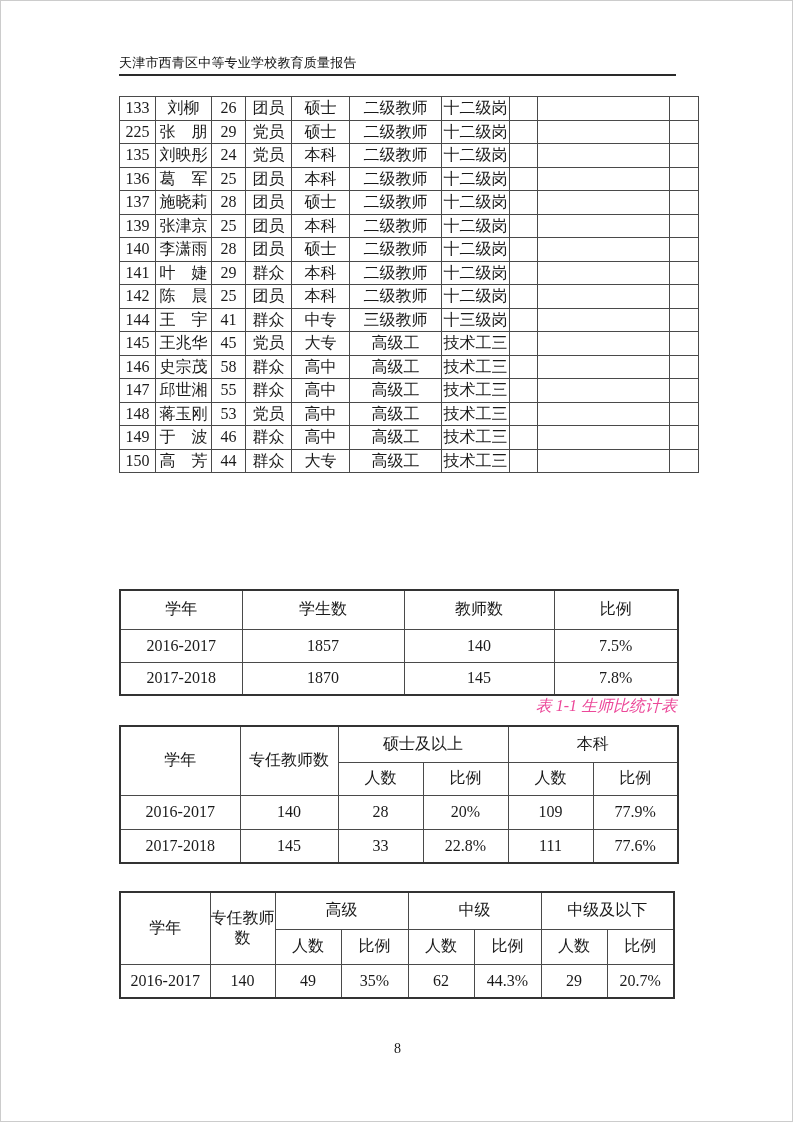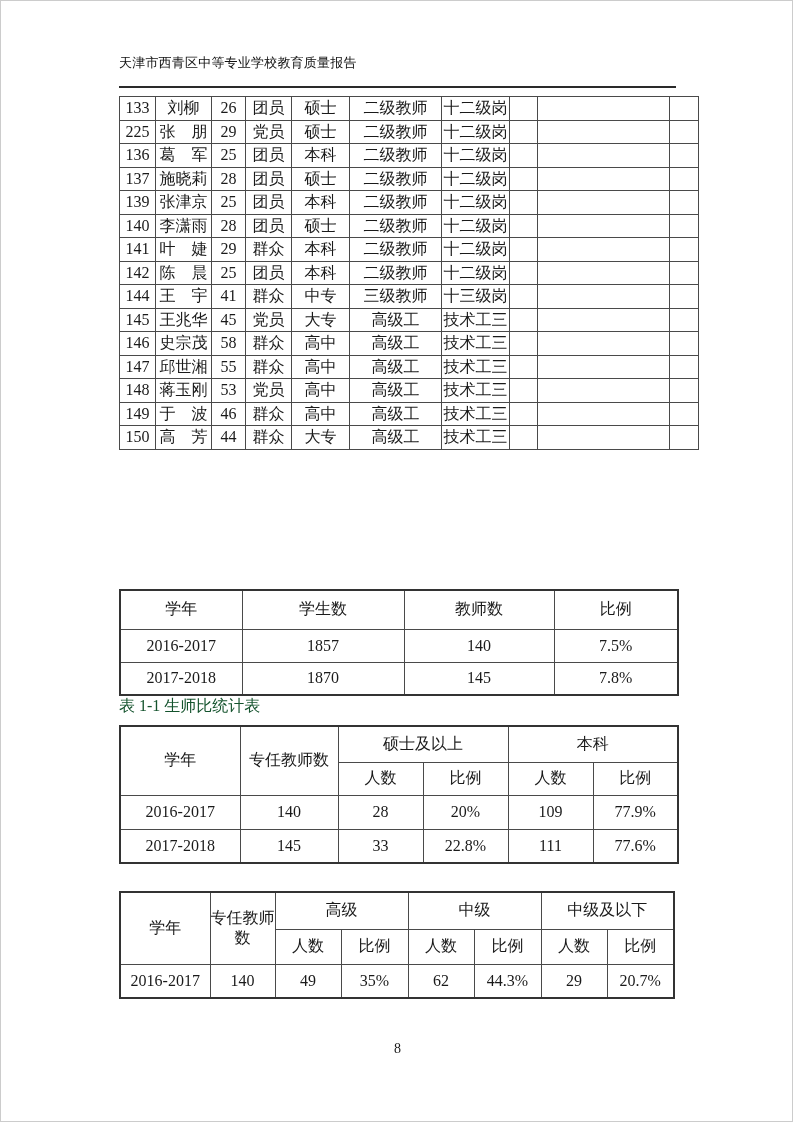--- a/index.html
+++ b/index.html
@@ -4,21 +4,21 @@
 <style>
   * { margin:0; padding:0; box-sizing:border-box; }
   html,body { background:#e8e8e8; }
   body { font-family:"Liberation Serif","DejaVu Serif",serif; color:#1a1a1a; }
   .page {
     position:relative; width:793px; height:1122px; margin:0 auto;
     background:#ffffff; overflow:hidden; border:1px solid #cccccc;
   }
   .doc-header {
     position:absolute; left:118px; top:53px; width:557px;
-    padding-bottom:14px; border-bottom:2px solid #2a2a2a;
+    padding-bottom:2px; border-bottom:2px solid #2a2a2a;
   }
   .doc-header-title { font-size:13px; letter-spacing:.2px; color:#111; }
 
   table { border-collapse:collapse; table-layout:fixed; position:absolute; }
   td, th { border:1px solid #4a4a4a; text-align:center; vertical-align:middle;
            font-weight:normal; padding:0; overflow:hidden; white-space:nowrap; }
 
   
   .roster { left:118px; top:95px; width:579px; font-size:16px; }
   .roster { border:1.5px solid #4a4a4a; }
@@ -34,22 +34,22 @@
   .t12 tr.hdr1 { height:36px; }
   .t12 tr.hdr2 { height:33px; }
   .t12 tr.data { height:34px; }
   .t13 { left:118px; top:890px; width:554px; }
   .t13 tr.hdr1 { height:37px; }
   .t13 tr.hdr2 { height:35px; }
   .t13 tr.data { height:34px; }
   .two-line div { line-height:1.25; }
 
   .caption {
-    position:absolute; left:118px; width:558px; text-align:left;
-    font-size:16px; color:#14532d;
+    position:absolute; left:118px; width:558px; text-align:right;
+    font-size:16px; color:#ec4899;font-style:italic;
   }
   .caption-1 { top:695px; }
   .caption-2 { top:861px; }
 
   .page-number {
     position:absolute; left:0; top:1040px; width:793px;
     text-align:center; font-size:14px;
   }
 </style>
 </head>
@@ -95,20 +95,32 @@
           <td>29</td>
           <td>党员</td>
           <td>硕士</td>
           <td>二级教师</td>
           <td>十二级岗</td>
           <td></td>
           <td></td>
           <td></td>
         </tr>
 
+        <tr>
+          <td>135</td>
+          <td>刘映彤</td>
+          <td>24</td>
+          <td>党员</td>
+          <td>本科</td>
+          <td>二级教师</td>
+          <td>十二级岗</td>
+          <td></td>
+          <td></td>
+          <td></td>
+        </tr>
 
         <tr>
           <td>136</td>
           <td>葛　军</td>
           <td>25</td>
           <td>团员</td>
           <td>本科</td>
           <td>二级教师</td>
           <td>十二级岗</td>
           <td></td>

